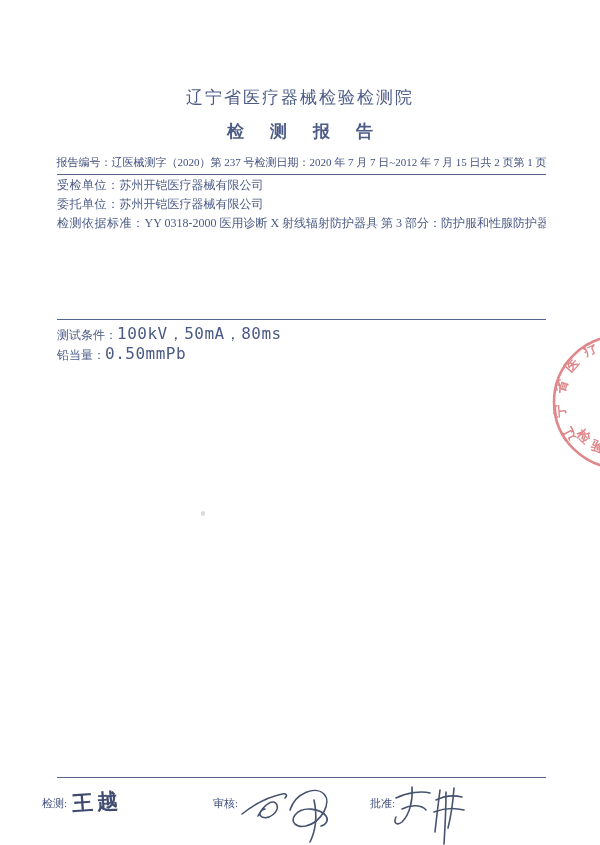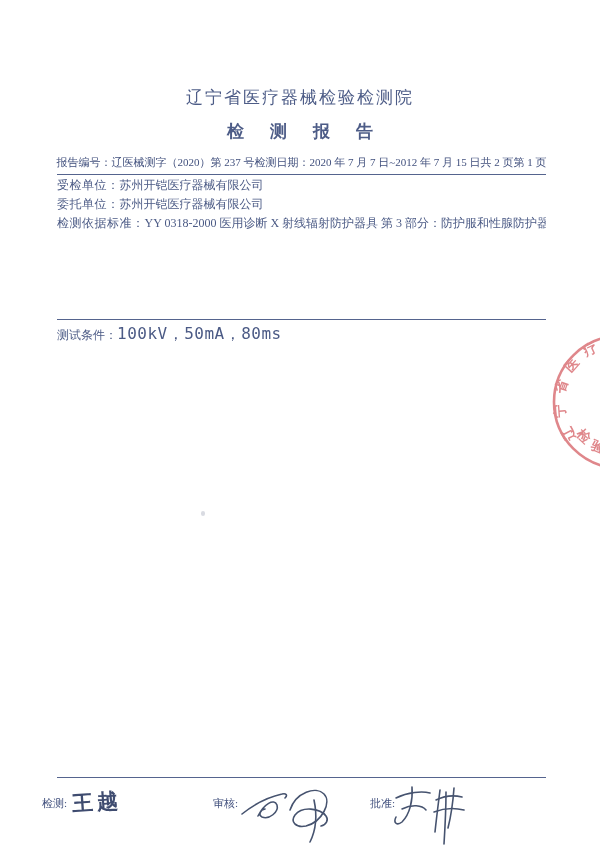--- a/index.html
+++ b/index.html
@@ -120,20 +120,21 @@
   <div class="info-block">
     <div class="info-row"><span class="lbl">受检单位：</span><span class="val">苏州开铠医疗器械有限公司</span></div>
     <div class="info-row"><span class="lbl">委托单位：</span><span class="val">苏州开铠医疗器械有限公司</span></div>
     <div class="info-row"><span class="lbl">检测依据标准：</span><span class="val">YY 0318-2000 医用诊断 X 射线辐射防护器具 第 3 部分：防护服和性腺防护器具</span></div>
   </div>
 
   <div class="rule-2"></div>
 
   <div class="test-block">
     <div class="test-row"><span class="lbl">测试条件：</span><span class="mono">100kV，50mA，80ms</span></div>
+    <div class="test-row"><span class="lbl">铅当量：</span><span class="mono">0.50mmPb</span></div>
   </div>
 
   <svg class="seal" viewBox="0 0 144 144" xmlns="http://www.w3.org/2000/svg">
     <circle cx="72" cy="72" r="66" fill="none" stroke="#d96d72" stroke-width="2.6"></circle>
     <defs>
       <path id="sealArcTop" d="M 32.4,111.6 A 56,56 0 1 1 111.6,111.6" fill="none"></path>
       <path id="sealArcBottom" d="M 25.2,99 A 54,54 0 0 0 118.8,99" fill="none"></path>
     </defs>
     <text font-size="13.5" font-weight="bold" fill="#d96d72" letter-spacing="9" font-family="Liberation Serif, DejaVu Serif, serif">
       <textPath href="#sealArcTop" startOffset="6">辽宁省医疗器械</textPath>

